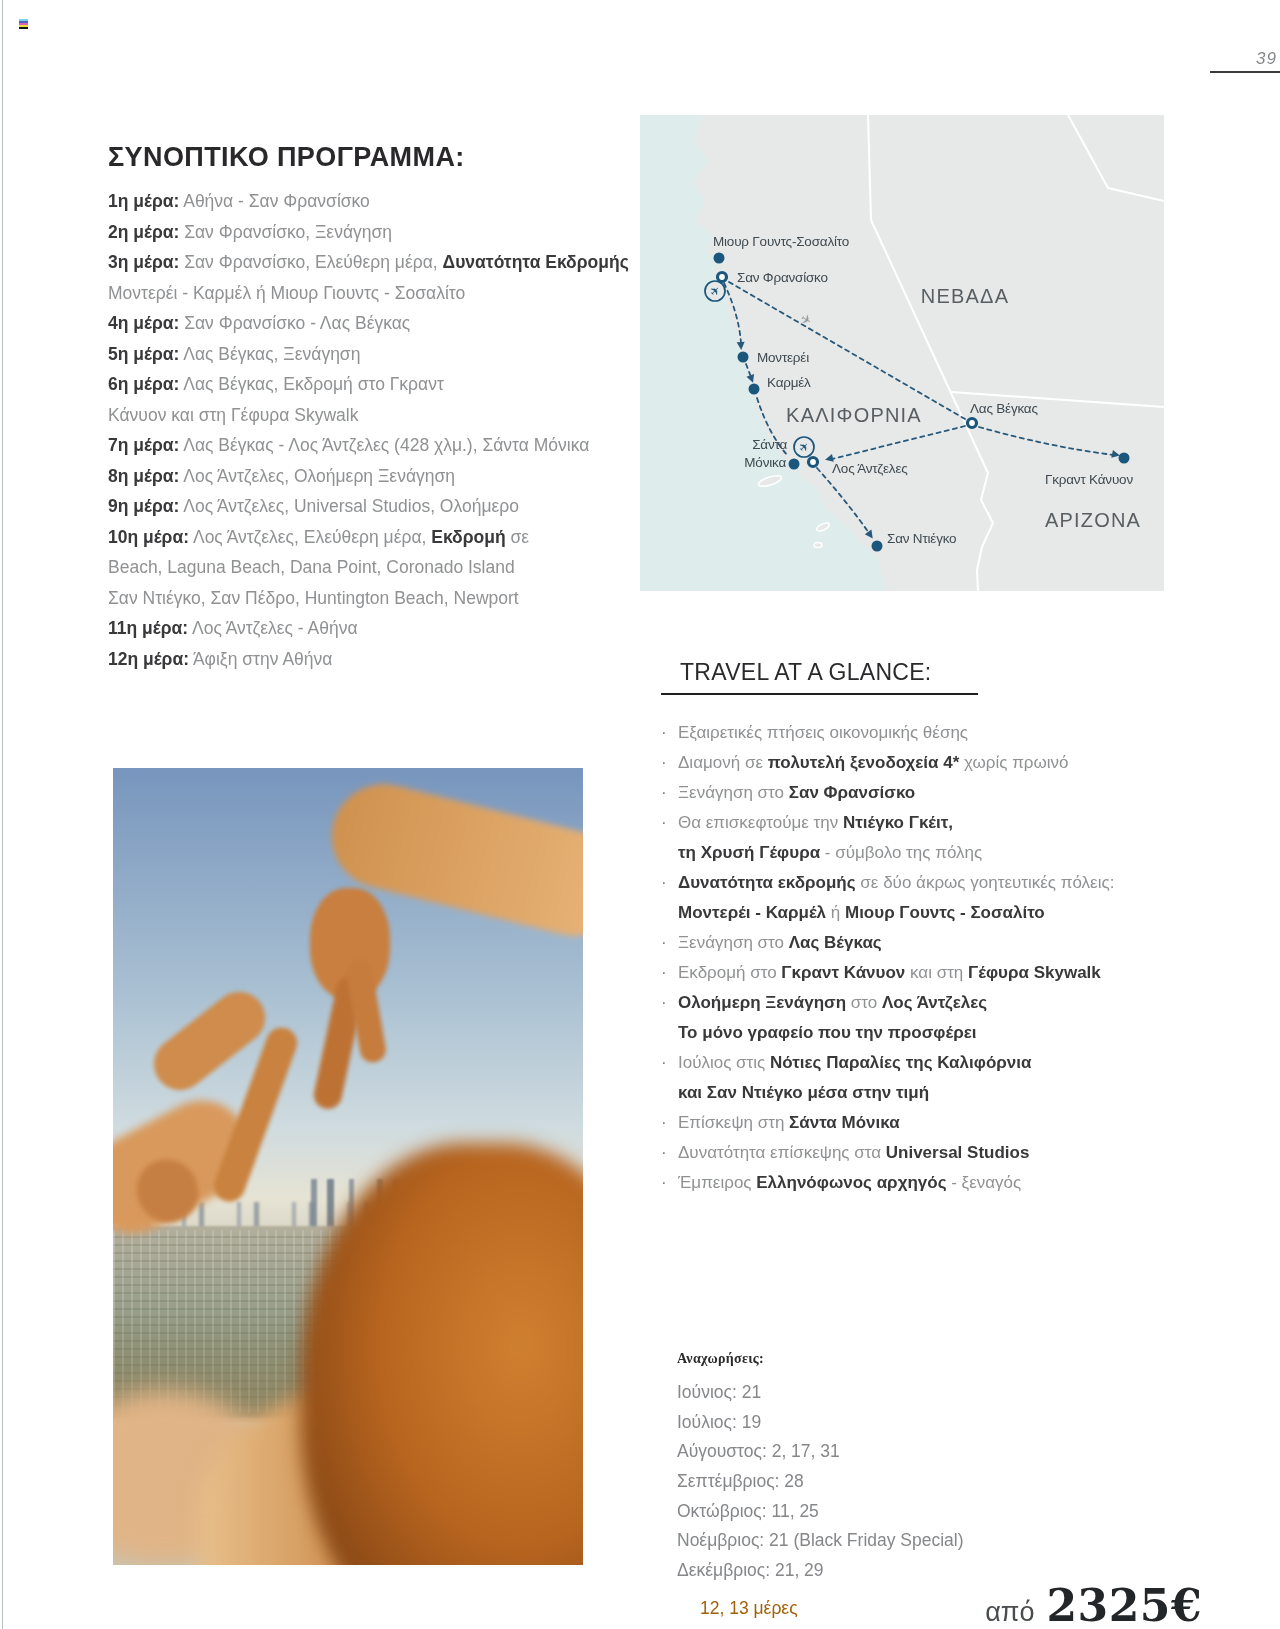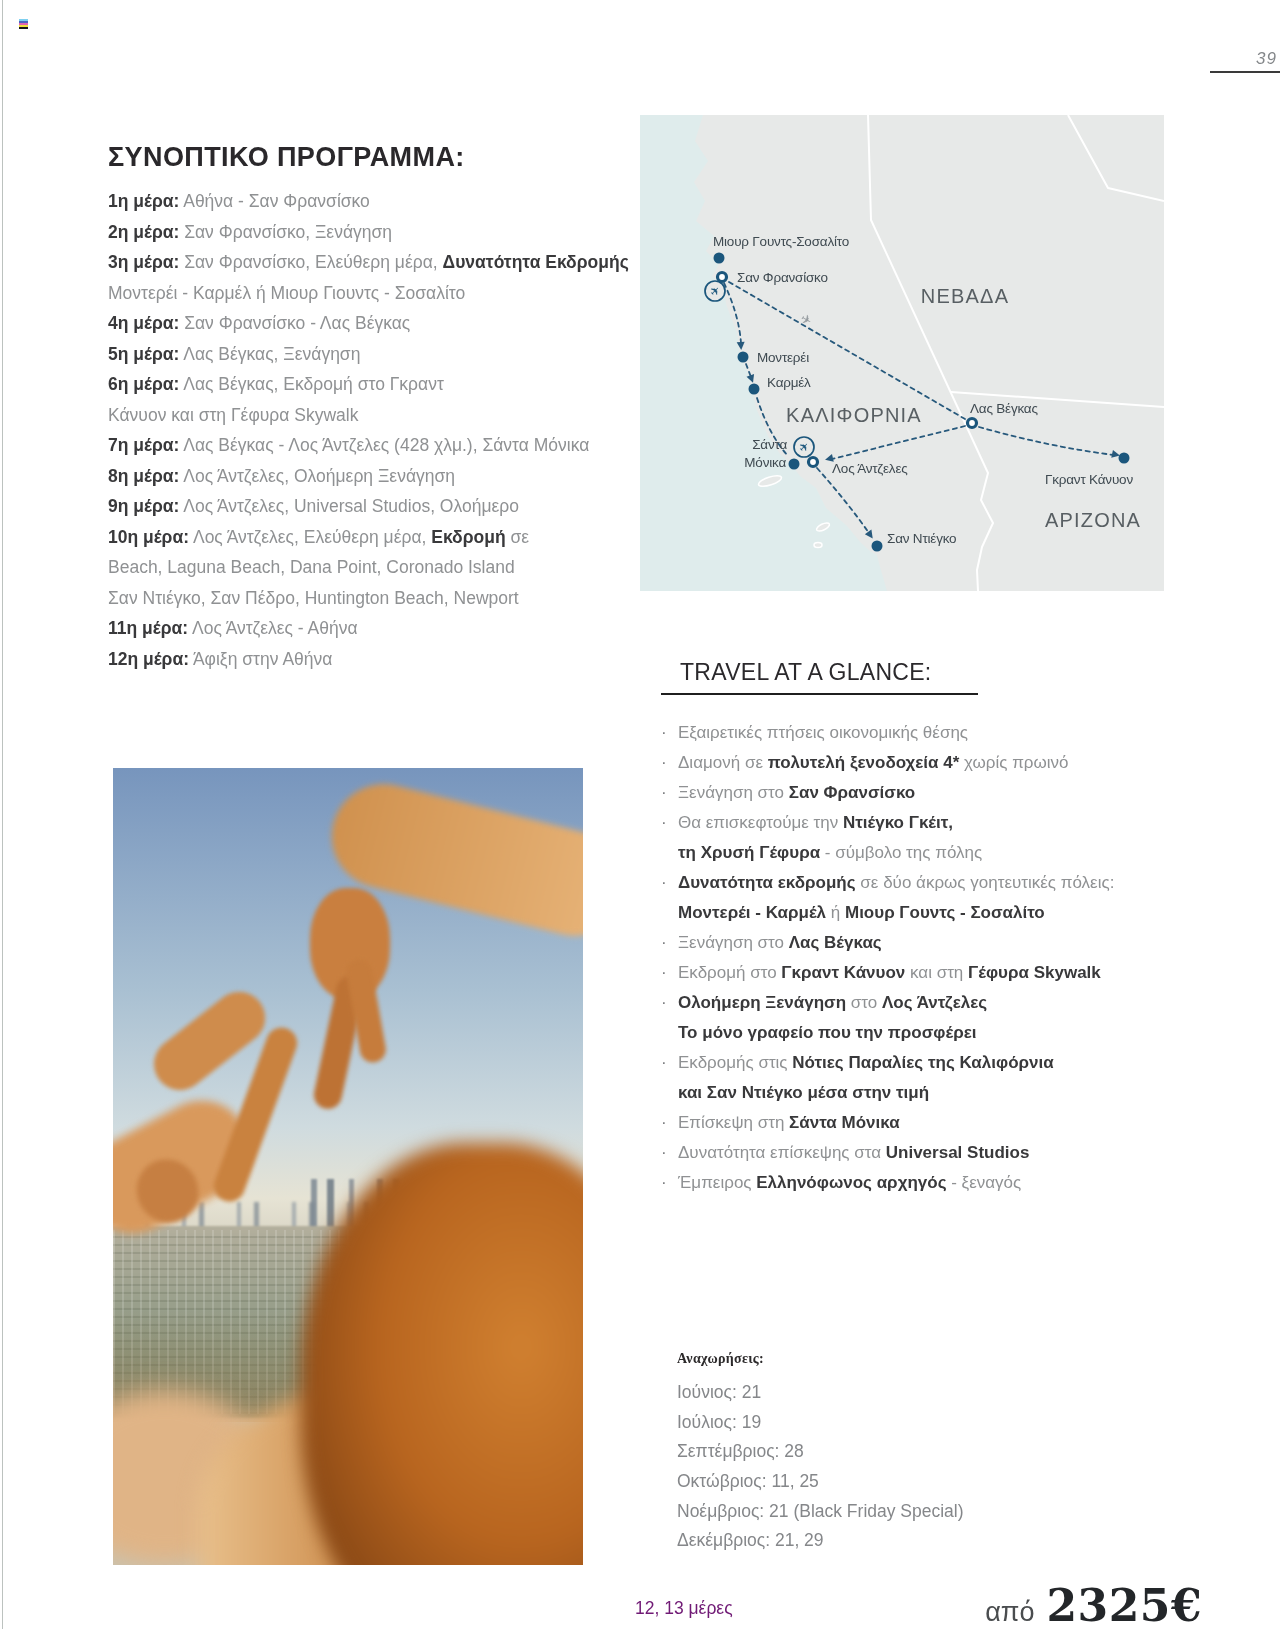--- a/index.html
+++ b/index.html
@@ -83,21 +83,21 @@
   .ph-fingerR2{left:51%;top:24%;width:5.5%;height:13%;border-radius:20px;transform:rotate(-10deg);
      filter:blur(2px);background:#c67c3c;}
 
   
   .departures{position:absolute;left:677px;top:1351px;width:420px;}
   .departures h3{margin:0;font-family:Liberation Serif, serif;font-weight:bold;
      font-size:14px;color:#2c2a2b;letter-spacing:.3px;}
   .dlist{margin-top:11px;}
   .dline{height:29.7px;line-height:29.7px;font-size:17.5px;color:#85878a;white-space:nowrap;}
 
-  .duration{position:absolute;left:635px;top:1598px;font-size:17.5px;color:#701a75;}
+  .duration{position:absolute;left:700px;top:1598px;font-size:17.5px;color:#a16207;}
   .price{position:absolute;right:78px;top:1580px;display:flex;align-items:baseline;gap:12px;}
   .price .prefix{font-size:27px;color:#4a4d4f;}
   .price .amount{font-family:"DejaVu Serif","Liberation Serif",serif;font-weight:bold;
      font-size:44px;color:#232629;letter-spacing:.5px;}
 </style>
 </head>
 <body>
 
 <div class="page">
 
@@ -211,21 +211,21 @@
         <div class="gline"><span class="gdot">·</span><span>Διαμονή σε </span><span class="b">πολυτελή ξενοδοχεία 4*</span><span> χωρίς πρωινό</span></div>
         <div class="gline"><span class="gdot">·</span><span>Ξενάγηση στο </span><span class="b">Σαν Φρανσίσκο</span></div>
         <div class="gline"><span class="gdot">·</span><span>Θα επισκεφτούμε την </span><span class="b">Ντιέγκο Γκέιτ,</span></div>
         <div class="gline"><span class="gdot"></span><span class="b">τη Χρυσή Γέφυρα</span><span> - σύμβολο της πόλης</span></div>
         <div class="gline"><span class="gdot">·</span><span class="b">Δυνατότητα εκδρομής</span><span> σε δύο άκρως γοητευτικές πόλεις:</span></div>
         <div class="gline"><span class="gdot"></span><span class="b">Μοντερέι - Καρμέλ</span><span> ή </span><span class="b">Μιουρ Γουντς - Σοσαλίτο</span></div>
         <div class="gline"><span class="gdot">·</span><span>Ξενάγηση στο </span><span class="b">Λας Βέγκας</span></div>
         <div class="gline"><span class="gdot">·</span><span>Εκδρομή στο </span><span class="b">Γκραντ Κάνυον</span><span> και στη </span><span class="b">Γέφυρα Skywalk</span></div>
         <div class="gline"><span class="gdot">·</span><span class="b">Ολοήμερη Ξενάγηση</span><span> στο </span><span class="b">Λος Άντζελες</span></div>
         <div class="gline"><span class="gdot"></span><span class="b">Το μόνο γραφείο που την προσφέρει</span></div>
-        <div class="gline"><span class="gdot">·</span><span>Εκδρομής στις </span><span class="b">Νότιες Παραλίες της Καλιφόρνια</span></div>
+        <div class="gline"><span class="gdot">·</span><span>Ιούλιος στις </span><span class="b">Νότιες Παραλίες της Καλιφόρνια</span></div>
         <div class="gline"><span class="gdot"></span><span class="b">και Σαν Ντιέγκο μέσα στην τιμή</span></div>
         <div class="gline"><span class="gdot">·</span><span>Επίσκεψη στη </span><span class="b">Σάντα Μόνικα</span></div>
         <div class="gline"><span class="gdot">·</span><span>Δυνατότητα επίσκεψης στα </span><span class="b">Universal Studios</span></div>
         <div class="gline"><span class="gdot">·</span><span>Έμπειρος </span><span class="b">Ελληνόφωνος αρχηγός</span><span> - ξεναγός</span></div>
       </div>
   </div>
 
   <div class="photo">
     <div class="ph-sky"></div>
     <div class="ph-towers"></div>
@@ -245,20 +245,21 @@
     <div class="ph-handR"></div>
     <div class="ph-fingerR1"></div>
     <div class="ph-fingerR2"></div>
   </div>
 
   <div class="departures">
     <h3>Αναχωρήσεις:</h3>
     <div class="dlist" id="departures-list">
         <div class="dline">Ιούνιος: 21</div>
         <div class="dline">Ιούλιος: 19</div>
+        <div class="dline">Αύγουστος: 2, 17, 31</div>
         <div class="dline">Σεπτέμβριος: 28</div>
         <div class="dline">Οκτώβριος: 11, 25</div>
         <div class="dline">Νοέμβριος: 21 (Black Friday Special)</div>
         <div class="dline">Δεκέμβριος: 21, 29</div>
       </div>
   </div>
 
   <div class="duration">12, 13 μέρες</div>
 
   <div class="price">

